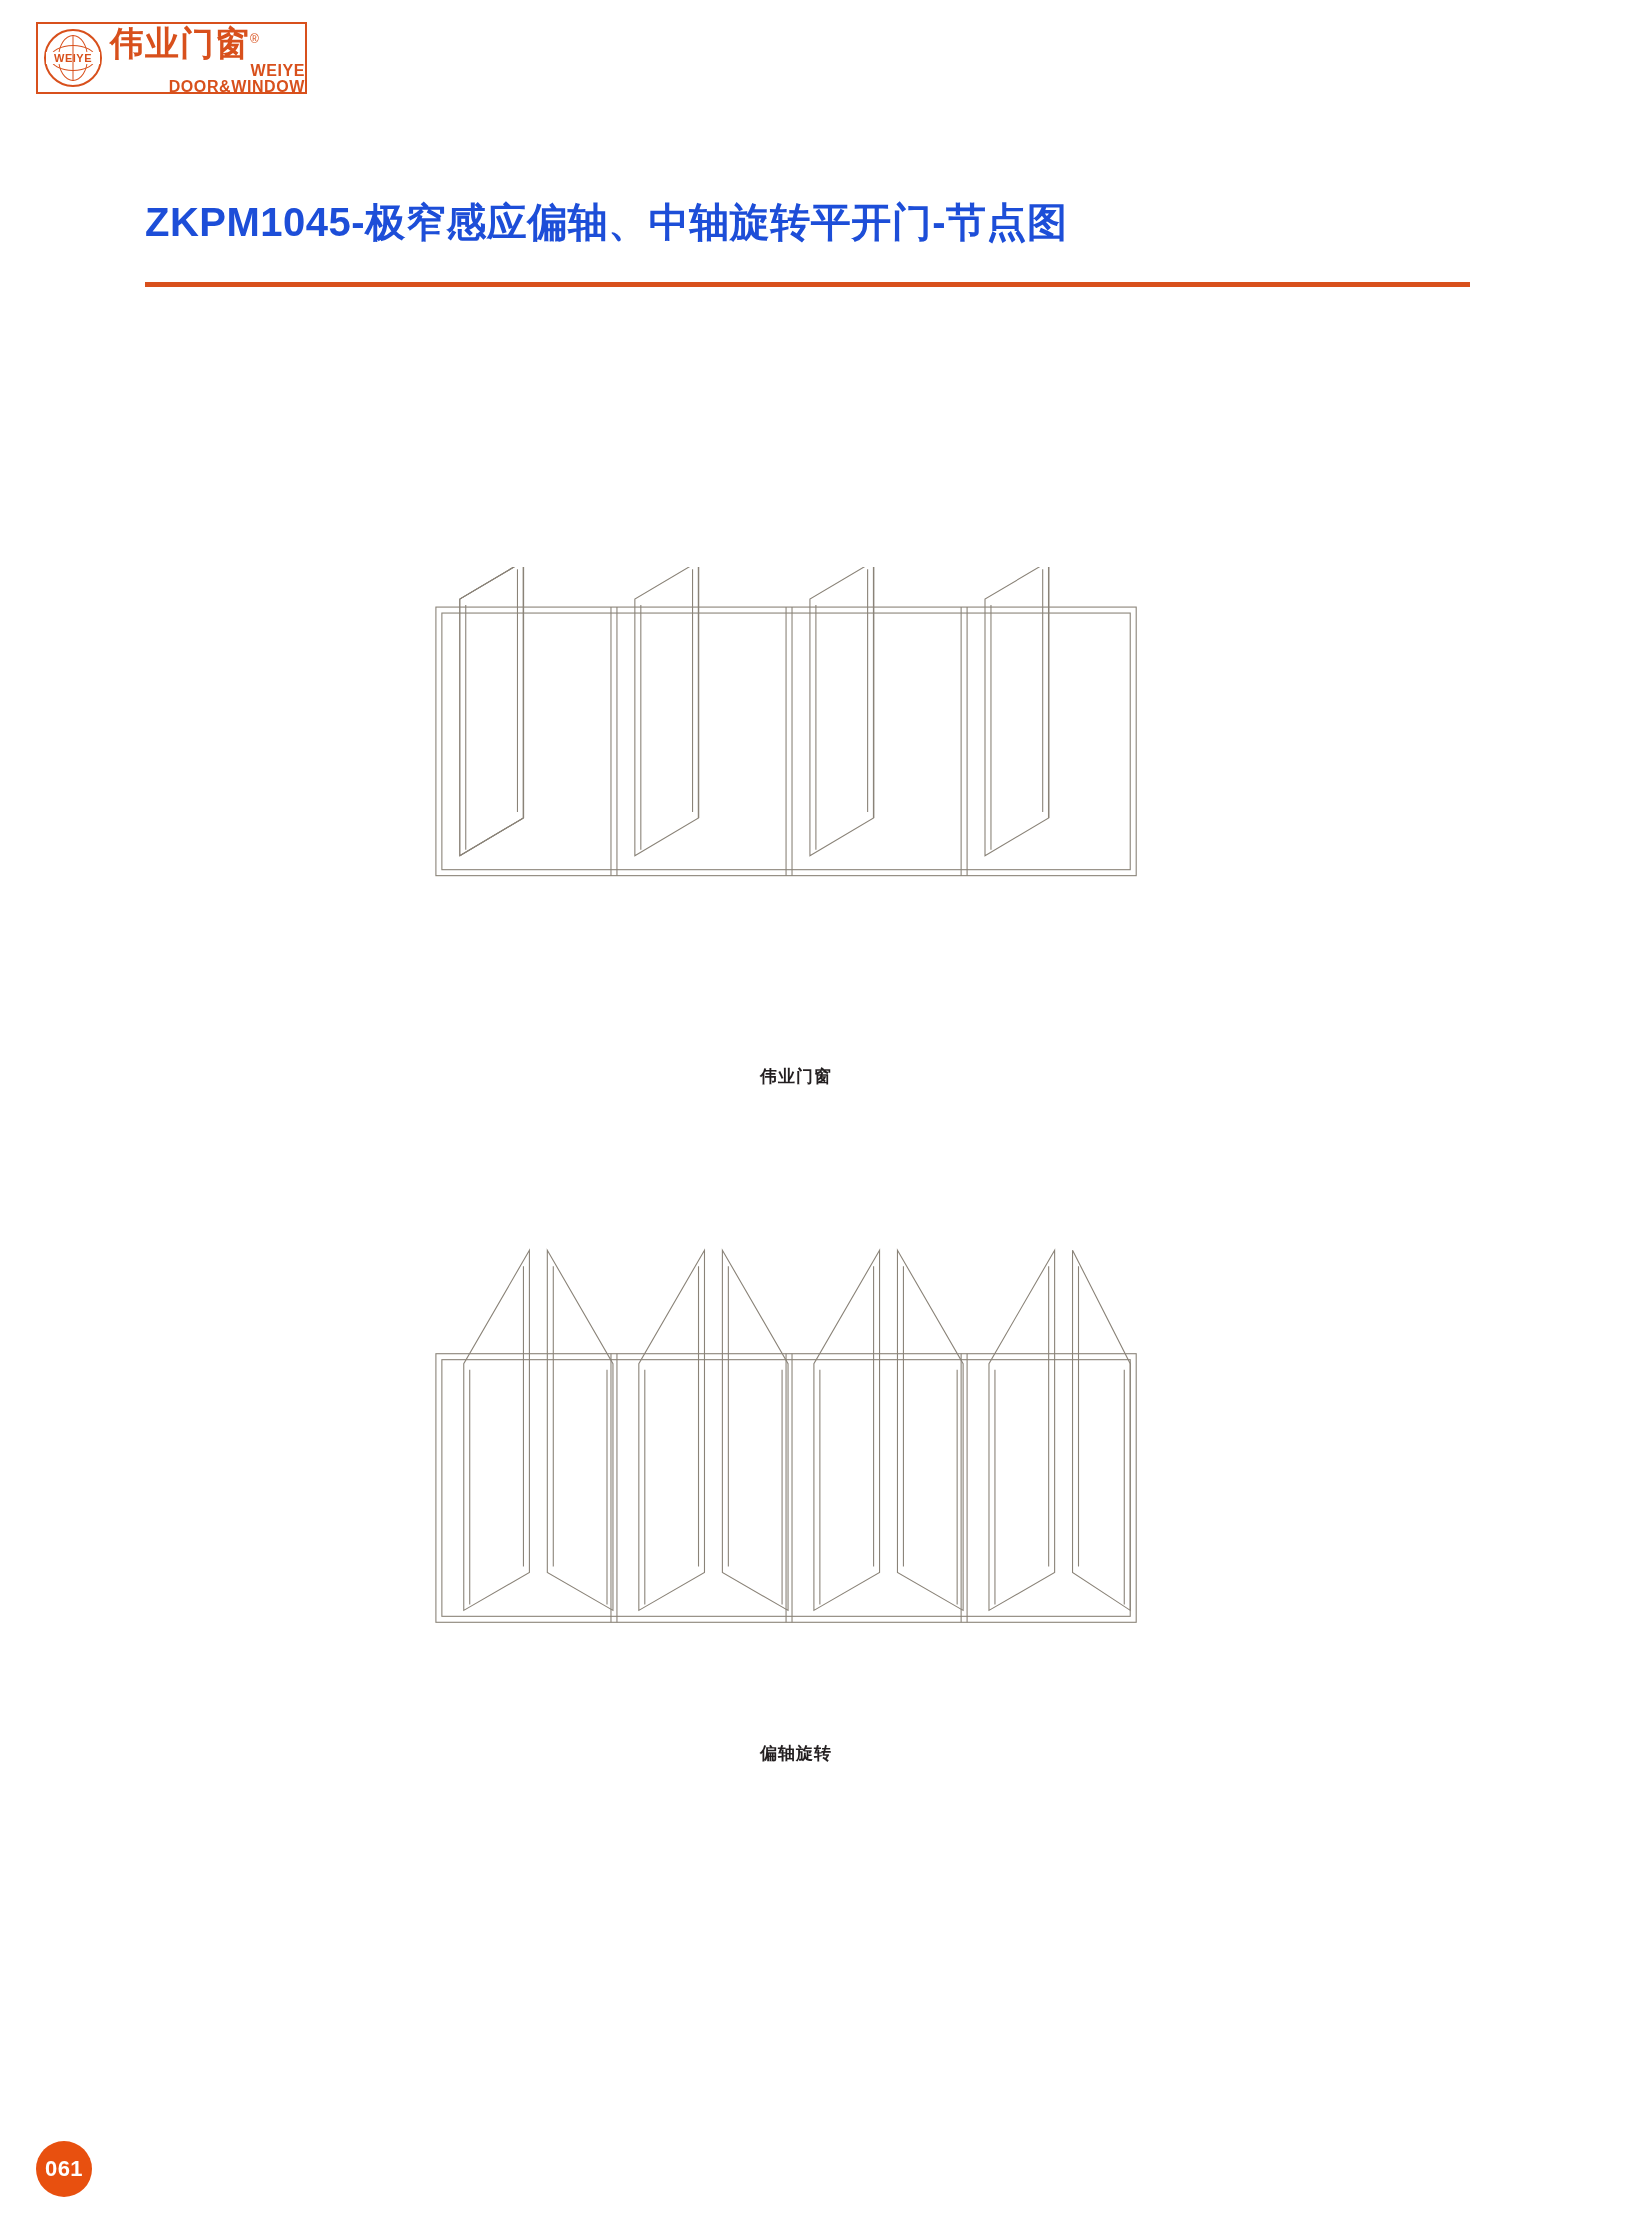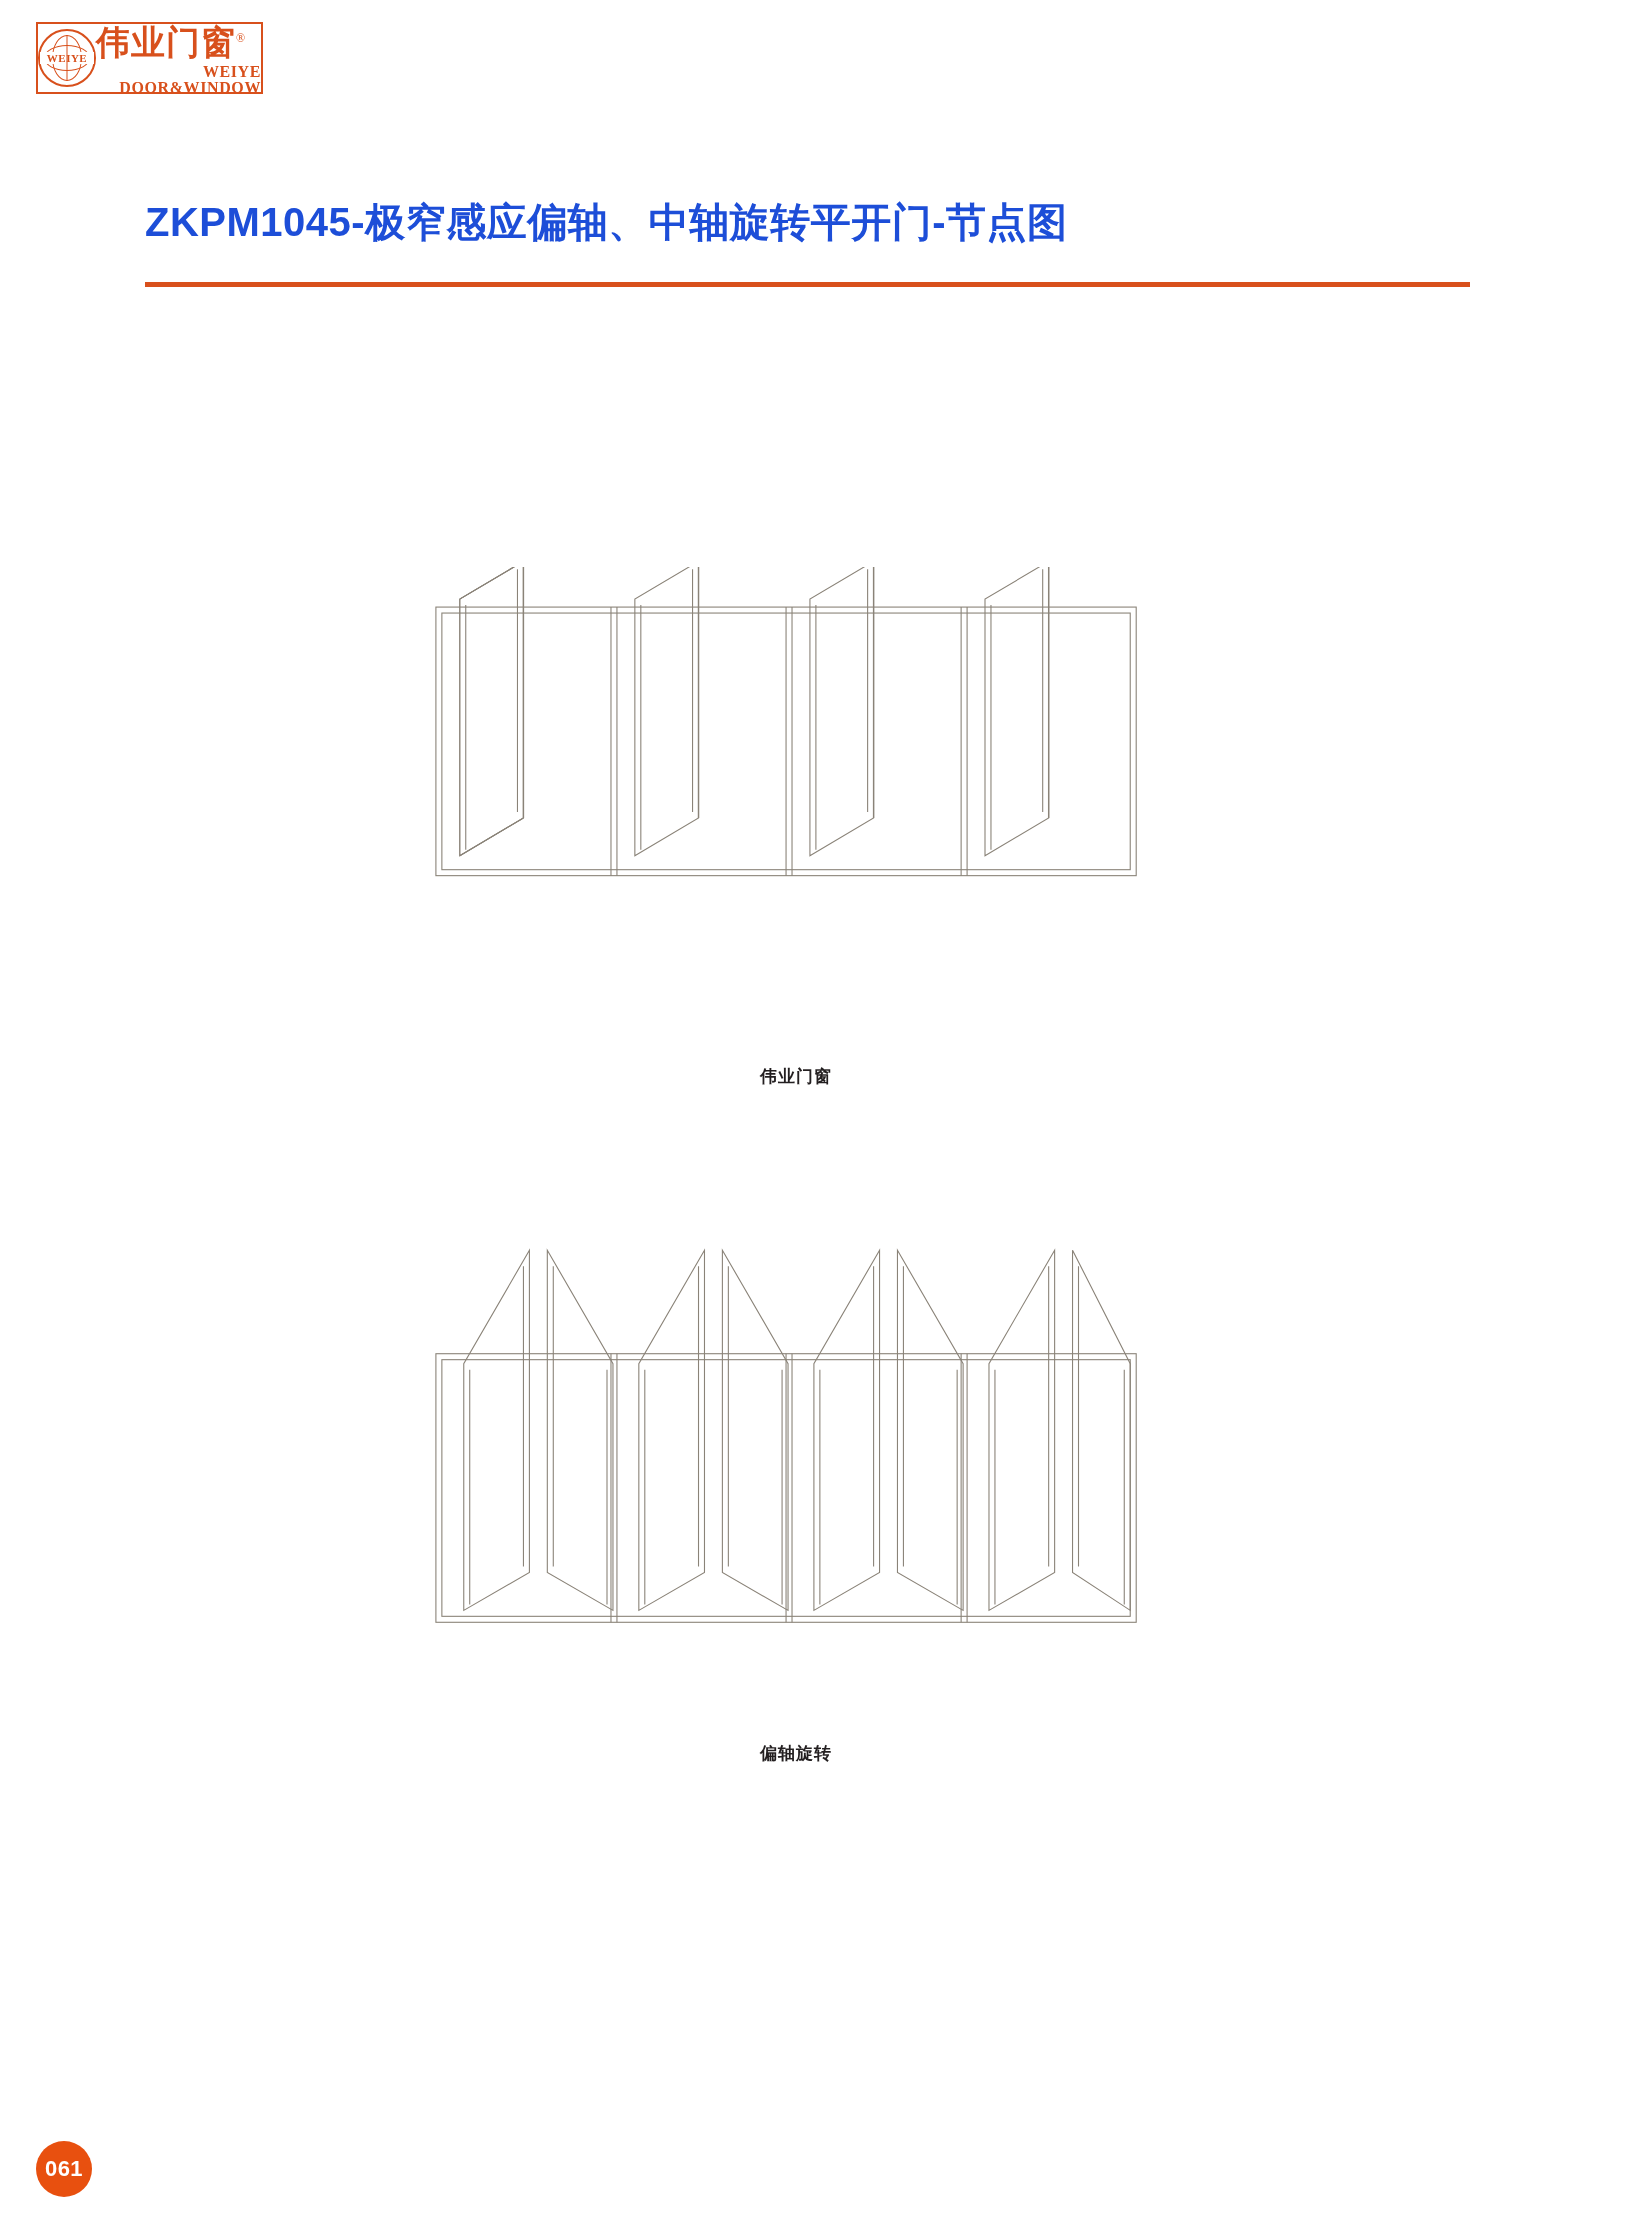--- a/index.html
+++ b/index.html
@@ -17,27 +17,27 @@
     height: 2233px;
     background: #ffffff;
     overflow: hidden;
   }
 
   
   .logo-box {
     position: absolute;
     left: 36px;
     top: 22px;
-    width: 227px;
+    width: 271px;
     height: 72px;
     border: 2px solid #d8501c;
     box-sizing: border-box;
     display: flex;
     align-items: center;
-    font-family: Liberation Serif, serif;
+    padding-left: 6px;
   }
   .logo-mark {
     width: 58px;
     height: 58px;
     border-radius: 50%;
     border: 2px solid #d8501c;
     position: relative;
     flex: 0 0 auto;
     box-sizing: border-box;
   }
@@ -79,20 +79,21 @@
     transform: translateY(-50%);
     text-align: center;
     font-size: 11px;
     font-weight: bold;
     color: #d8501c;
     letter-spacing: 0.5px;
     background: #fff;
     line-height: 12px;
   }
   .logo-text {
+    margin-left: 8px;
     display: flex;
     flex-direction: column;
     justify-content: center;
   }
   .logo-cn {
     font-size: 34px;
     font-weight: bold;
     color: #d8501c;
     letter-spacing: 1px;
     line-height: 36px;

